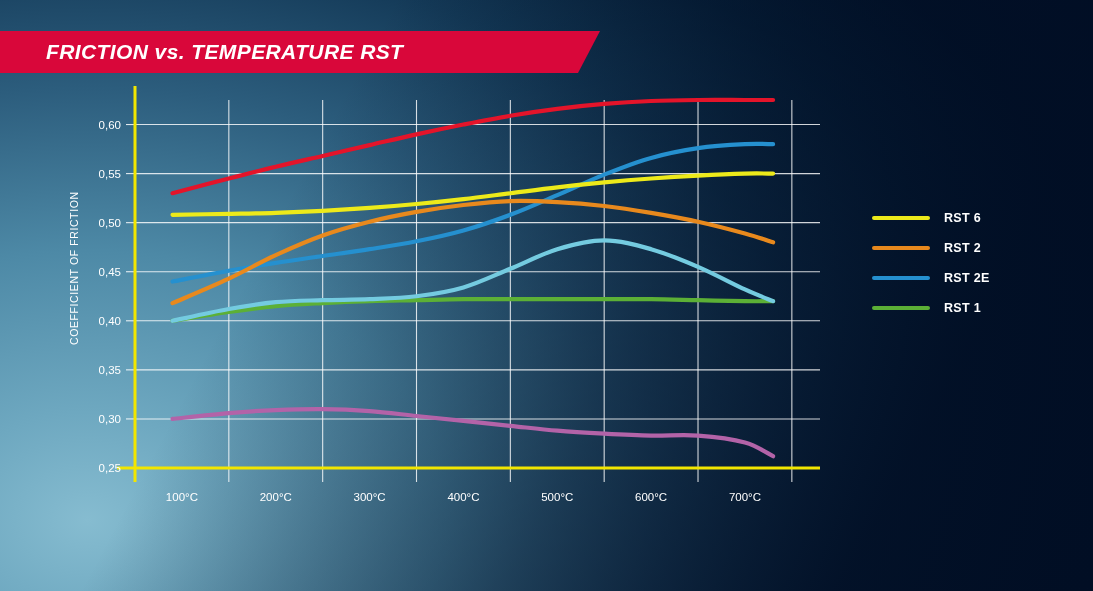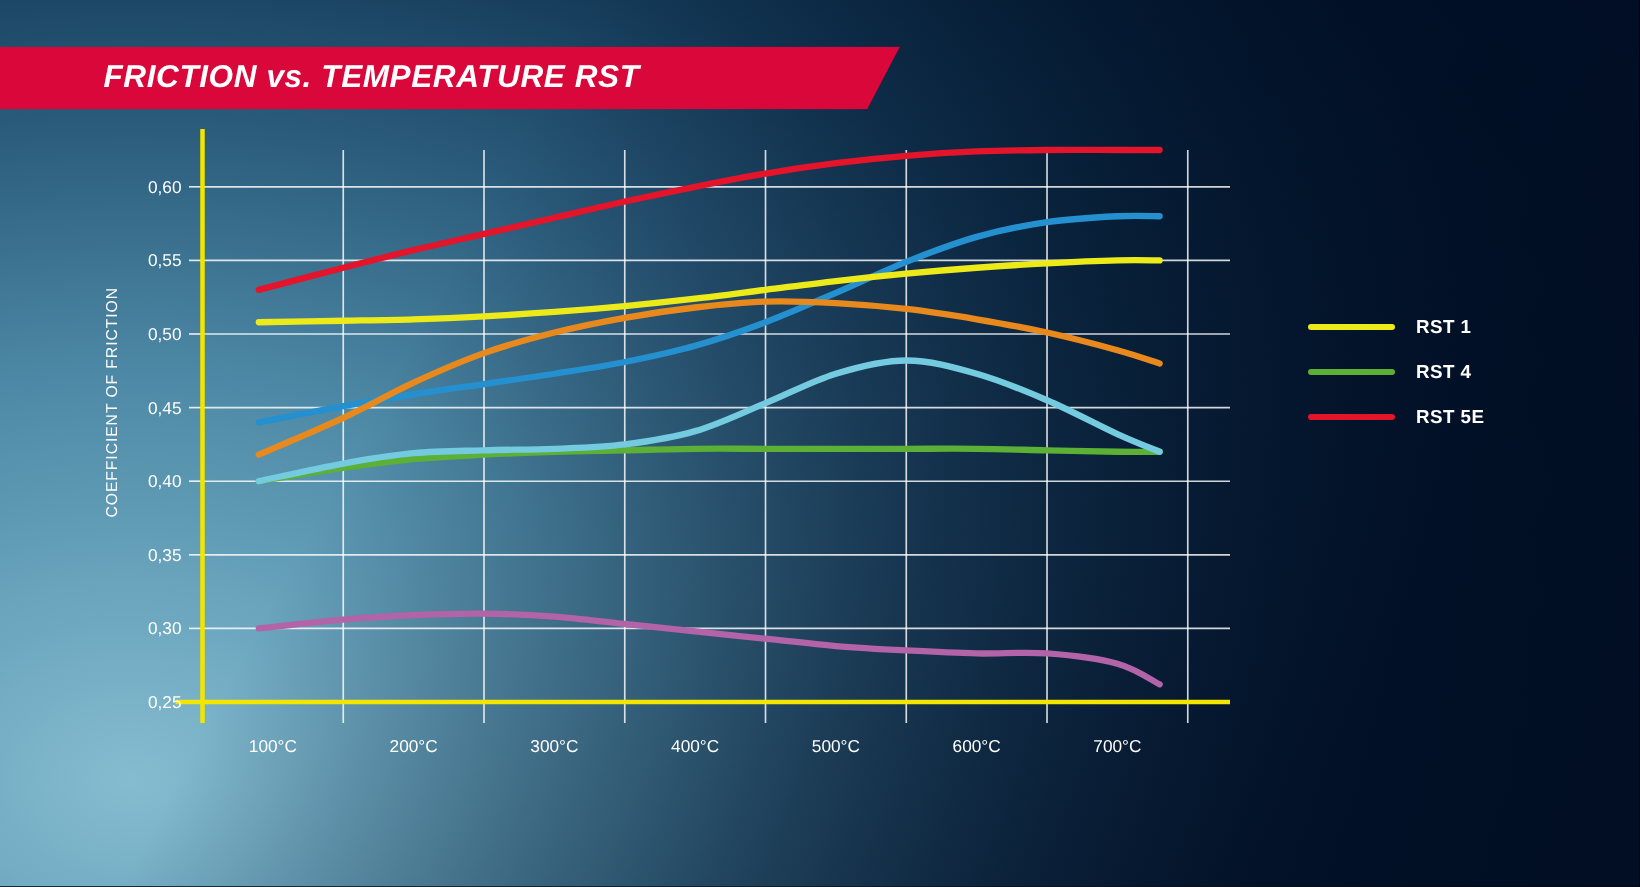--- a/index.html
+++ b/index.html
@@ -35,21 +35,21 @@
     z-index: 4;
   }
   #title-banner .bar {
     position: absolute;
     inset: 0;
     background: #d9073a;
     clip-path: polygon(0 0, 100% 0, calc(100% - 22px) 100%, 0 100%);
   }
   #title-banner .txt {
     position: absolute;
-    left: 69px;
+    left: 46px;
     top: 0;
     height: 48px;
     line-height: 42px;
     color: #ffffff;
     font-size: 21px;
     font-weight: bold;
     font-style: italic;
     letter-spacing: 0.4px;
     white-space: nowrap;
   }
@@ -178,25 +178,29 @@
         </g>
       <g id="axistitle-layer">
         <text class="ylabel-text" id="y-axis-title" x="78" y="345" transform="rotate(-90 78 345)" text-anchor="start">COEFFICIENT OF FRICTION</text>
       </g>
     </svg>
   </div>
 
   <div id="legend">
       <div class="legend-row">
         <span class="legend-swatch" style="background: rgb(237, 234, 26);"></span>
+        <span class="legend-label">RST 6</span>
+      </div>
+      <div class="legend-row">
+        <span class="legend-swatch" style="background: rgb(232, 137, 29);"></span>
+        <span class="legend-label">RST 2</span>
+      </div>
+      <div class="legend-row">
+        <span class="legend-swatch" style="background: rgb(37, 144, 207);"></span>
+        <span class="legend-label">RST 2E</span>
+      </div>
+      <div class="legend-row">
+        <span class="legend-swatch" style="background: rgb(92, 176, 54);"></span>
         <span class="legend-label">RST 1</span>
       </div>
-      <div class="legend-row">
-        <span class="legend-swatch" style="background: rgb(92, 176, 54);"></span>
-        <span class="legend-label">RST 4</span>
-      </div>
-      <div class="legend-row">
-        <span class="legend-swatch" style="background: rgb(228, 20, 42);"></span>
-        <span class="legend-label">RST 5E</span>
-      </div>
     </div>
 
 </div>
 
 </body></html>

